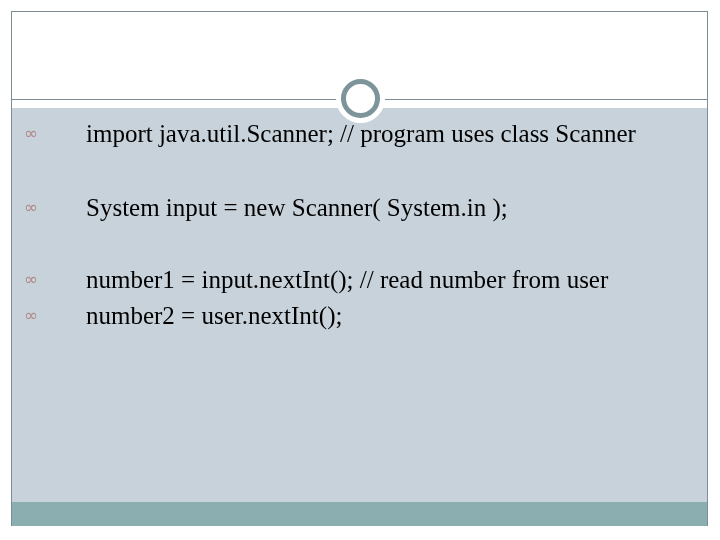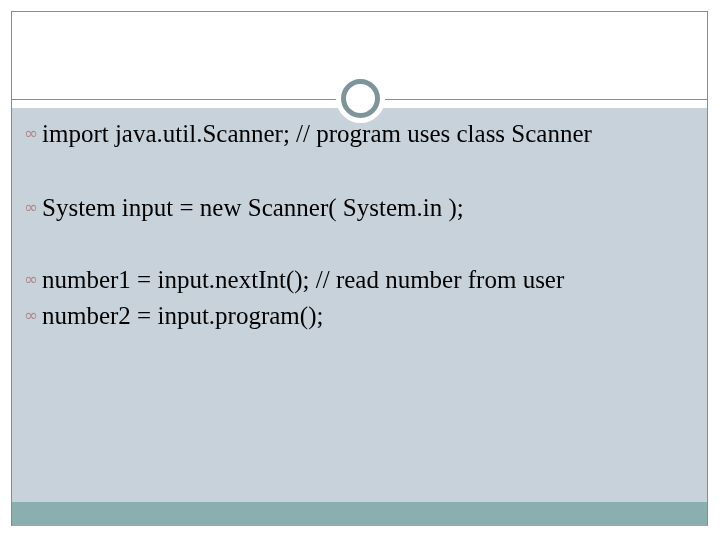--- a/index.html
+++ b/index.html
@@ -130,20 +130,21 @@
     color: #b08a8a;
     font-size: 17px;
     line-height: 1.85;
     text-align: left;
     font-family: "DejaVu Sans", sans-serif;
   }
 
   .bullet-text {
     flex: 1 1 auto;
     white-space: pre-wrap;
+    margin-left: 44px;
   }
 
   .gap-lg { height: 42px; }
   .gap-md { height: 40px; }
   .gap-sm { height: 4px; }
 </style>
 </head>
 <body>
 
 <div class="slide">
@@ -178,20 +179,20 @@
 
     <div class="bullet-row">
       <span class="bullet-mark">∞</span>
       <span class="bullet-text">number1 = input.nextInt(); // read number from user</span>
     </div>
 
     <div class="gap-sm"></div>
 
     <div class="bullet-row">
       <span class="bullet-mark">∞</span>
-      <span class="bullet-text">number2 = input.program();</span>
+      <span class="bullet-text">number2 = user.nextInt();</span>
     </div>
 
   </div>
 
   <div class="footer-bar"></div>
 
 </div>
 
 </body></html>

